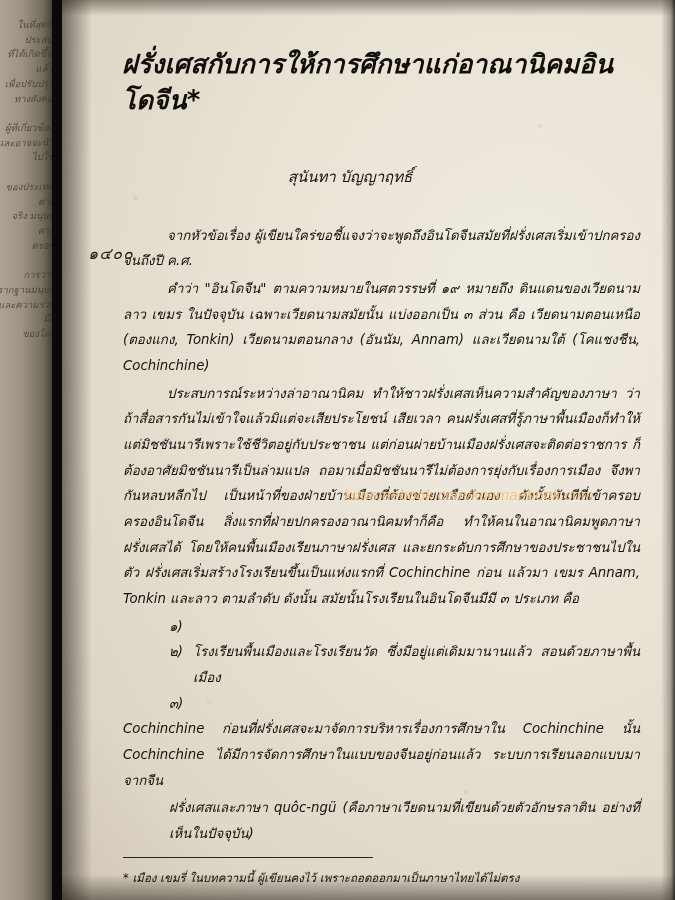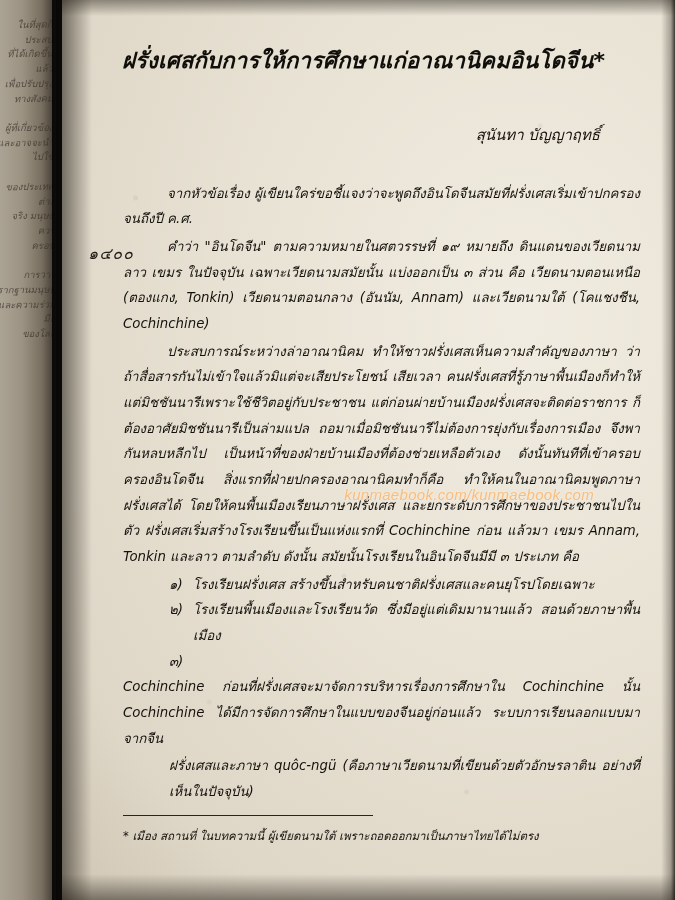--- a/index.html
+++ b/index.html
@@ -89,30 +89,30 @@
 
   #content {
     position: absolute;
     left: 38px;
     top: 28px;
     width: 540px;
     color: #17140f;
   }
 
   .title {
-    font-size: 22px;
+    font-size: 26px;
     line-height: 1.4;
     letter-spacing: .2px;
     margin: 18px 0 0 22px;
     color: #100e0a;
     font-family: "DejaVu Sans", sans-serif;
   }
   .byline {
     font-size: 15px;
-    text-align: right;
+    text-align: center;
     margin: 46px 40px 0 0;
     color: #15120d;
   }
 
   .body {
     margin-top: 34px;
     font-size: 13.3px;
     line-height: 1.93;
     text-align: justify;
     color: #14110c;
@@ -227,37 +227,36 @@
       <div class="byline">สุนันทา  บัญญาฤทธิ์</div>
 
       <div class="body">
 
         <p class="para">จากหัวข้อเรื่อง  ผู้เขียนใคร่ขอชี้แจงว่าจะพูดถึงอินโดจีนสมัยที่ฝรั่งเศสเริ่มเข้าปกครองจนถึงปี ค.ศ.</p>
         <p class="para">คำว่า "อินโดจีน" ตามความหมายในศตวรรษที่ ๑๙ หมายถึง ดินแดนของเวียดนาม ลาว เขมร ในปัจจุบัน เฉพาะเวียดนามสมัยนั้น แบ่งออกเป็น ๓ ส่วน คือ เวียดนามตอนเหนือ (ตองแกง, Tonkin) เวียดนามตอนกลาง (อันนัม, Annam) และเวียดนามใต้ (โคแชงชีน, Cochinchine)</p>
         <p class="para">ประสบการณ์ระหว่างล่าอาณานิคม  ทำให้ชาวฝรั่งเศสเห็นความสำคัญของภาษา ว่าถ้าสื่อสารกันไม่เข้าใจแล้วมิแต่จะเสียประโยชน์ เสียเวลา คนฝรั่งเศสที่รู้ภาษาพื้นเมืองก็ทำให้แต่มิชชันนารีเพราะใช้ชีวิตอยู่กับประชาชน แต่ก่อนผ่ายบ้านเมืองฝรั่งเศสจะติดต่อราชการ ก็ต้องอาศัยมิชชันนารีเป็นล่ามแปล ถอมาเมื่อมิชชันนารีไม่ต้องการยุ่งกับเรื่องการเมือง จึงพากันหลบหลีกไป เป็นหน้าที่ของฝ่ายบ้านเมืองที่ต้องช่วยเหลือตัวเอง  ดังนั้นทันทีที่เข้าครอบครองอินโดจีน  สิ่งแรกที่ฝ่ายปกครองอาณานิคมทำก็คือ ทำให้คนในอาณานิคมพูดภาษาฝรั่งเศสได้ โดยให้คนพื้นเมืองเรียนภาษาฝรั่งเศส และยกระดับการศึกษาของประชาชนไปในตัว  ฝรั่งเศสเริ่มสร้างโรงเรียนขึ้นเป็นแห่งแรกที่ Cochinchine ก่อน แล้วมา เขมร Annam, Tonkin และลาว ตามลำดับ ดังนั้น สมัยนั้นโรงเรียนในอินโดจีนมีมี ๓ ประเภท คือ</p>
 
         <div class="list-item">
           <span class="list-num">๑)</span>
-          <span class="list-text">โรงเรียนฝรั่งเศส  สร้างขึ้นสำหรับคนชาติฝรั่งเศสและคนยุโรปโดยเฉพาะ</span>
         </div>
 
         <div class="list-item">
           <span class="list-num">๒)</span>
           <span class="list-text">โรงเรียนพื้นเมืองและโรงเรียนวัด ซึ่งมีอยู่แต่เดิมมานานแล้ว สอนด้วยภาษาพื้นเมือง</span>
         </div>
 
         <div class="list-item">
           <span class="list-num">๓)</span>
         </div>
         <p class="para noindent">Cochinchine  ก่อนที่ฝรั่งเศสจะมาจัดการบริหารเรื่องการศึกษาใน Cochinchine นั้น Cochinchine ได้มีการจัดการศึกษาในแบบของจีนอยู่ก่อนแล้ว  ระบบการเรียนลอกแบบมาจากจีน</p>
 
         <p class="para list-cont">ฝรั่งเศสและภาษา quôc-ngü (คือภาษาเวียดนามที่เขียนด้วยตัวอักษรลาติน อย่างที่เห็นในปัจจุบัน)</p>
 
         <div class="footnote-rule"></div>
-        <p class="footnote">* เมือง สถานที่ ในบทความนี้ ผู้เขียดนามใต้ เพราะถอดออกมาเป็นภาษาไทยได้ไม่ตรง</p>
+        <p class="footnote">* เมือง เขมรี่ ในบทความนี้ ผู้เขียนคงไว้ เพราะถอดออกมาเป็นภาษาไทยได้ไม่ตรง</p>
 
       </div>
     </div>
   </div>
 
   <div id="watermark">kunmaebook.com/kunmaebook.com</div>
 
 </div>
 
 </body></html>

